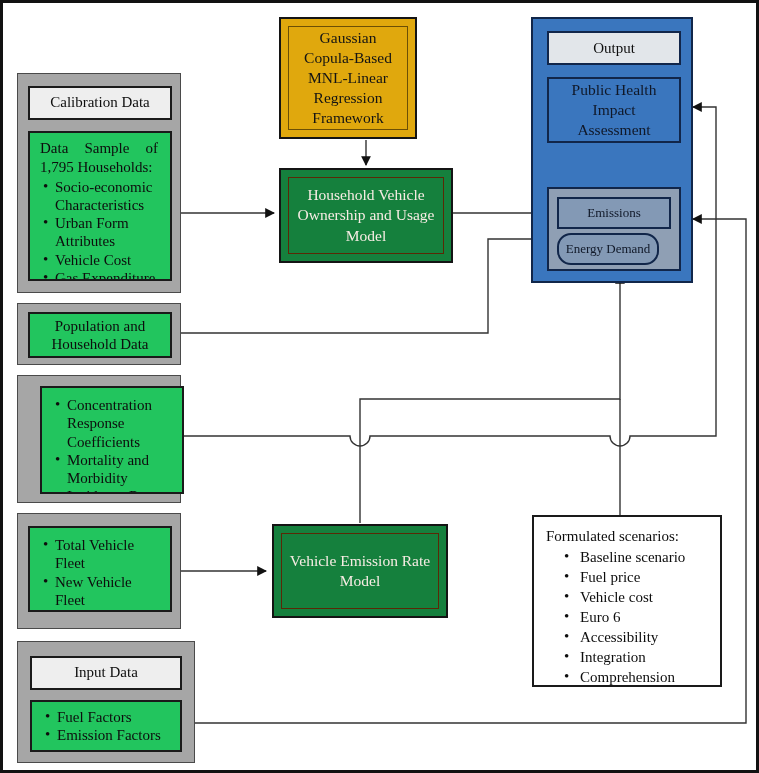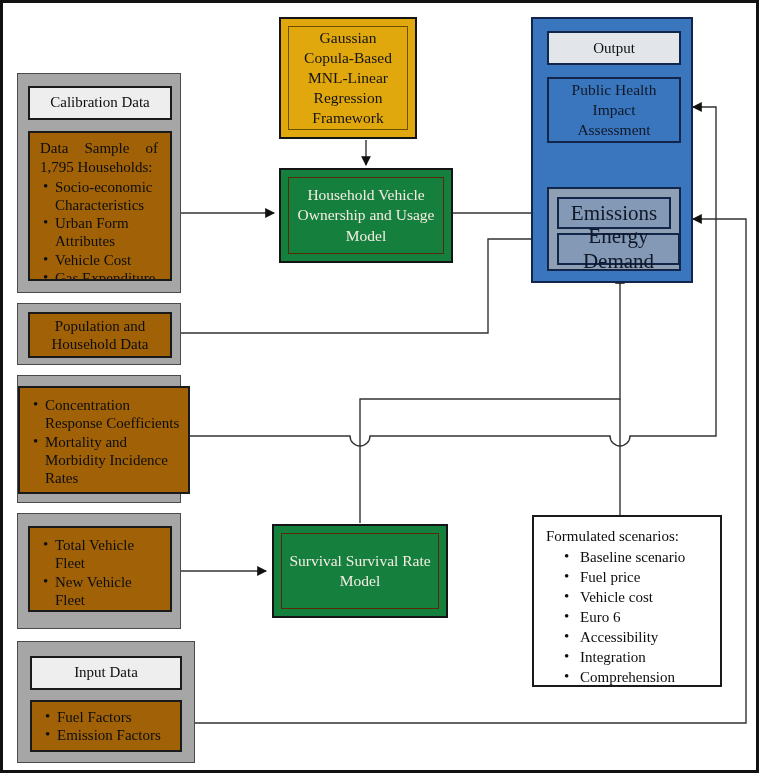--- a/index.html
+++ b/index.html
@@ -47,21 +47,21 @@
     align-items: center;
     justify-content: center;
     text-align: center;
     color: #0d0d0d;
     font-size: 15px;
     line-height: 1.15;
   }
   .gray-box {
     position: absolute;
     box-sizing: border-box;
-    background: #a16207;
+    background: #22c55e;
     border: 2px solid #1a1a1a;
     color: #0d0d0d;
     font-size: 15px;
     line-height: 1.22;
     padding: 6px 8px 6px 8px;
     overflow: hidden;
   }
   .gray-box .lead {
     margin: 0 0 1px 2px;
     text-align: justify;
@@ -175,21 +175,21 @@
   .emis-box {
     position: absolute;
     box-sizing: border-box;
     background: #8399b5;
     border: 2px solid #11264a;
     display: flex;
     align-items: center;
     justify-content: center;
     text-align: center;
     color: #101828;
-    font-size: 21px;
+    font-size: 13px;
   }
 
   
   .scen-box {
     background: #ffffff;
     border: 2px solid #1a1a1a;
     box-sizing: border-box;
     color: #0d0d0d;
     font-size: 15px;
     line-height: 1.33;
@@ -271,21 +271,21 @@
   <div class="node gray-panel" style="left:14px; top:300px; width:164px; height:62px;">
     <div class="gray-box centered" style="left:10px; top:8px; width:144px; height:46px; padding:2px 4px;">
       <div>
         <div>Population and</div>
         <div>Household Data</div>
       </div>
     </div>
   </div>
 
   <div class="node gray-panel" style="left:14px; top:372px; width:164px; height:128px;">
-    <div class="gray-box" style="left:0; top:10px; width:172px; height:108px; padding-top:8px;">
+    <div class="gray-box" style="left:22px; top:10px; width:144px; height:108px; padding-top:8px;">
       <ul>
         <li>Concentration Response Coefficients</li>
         <li>Mortality and Morbidity Incidence Rates</li>
       </ul>
     </div>
   </div>
 
   <div class="node gray-panel" style="left:14px; top:510px; width:164px; height:116px;">
     <div class="gray-box" style="left:10px; top:12px; width:144px; height:86px; padding-top:8px;">
       <ul>
@@ -314,36 +314,36 @@
   </div>
 
   <div class="node orange-outer" style="left:276px; top:165px; width:174px; height:95px;">
     <div class="orange-inner">
       <span>Household Vehicle Ownership and Usage Model</span>
     </div>
   </div>
 
   <div class="node orange-outer" style="left:269px; top:521px; width:176px; height:94px;">
     <div class="orange-inner">
-      <span>Survival Survival Rate Model</span>
+      <span>Vehicle Emission Rate Model</span>
     </div>
   </div>
 
   <div class="node blue-panel" style="left:528px; top:14px; width:162px; height:266px;">
     <div class="output-head" style="left:14px; top:12px; width:134px; height:34px;">
       <span>Output</span>
     </div>
     <div class="blue-box" style="left:14px; top:58px; width:134px; height:66px;">
       <span>Public Health Impact Assessment</span>
     </div>
     <div class="emis-group" style="left:14px; top:168px; width:134px; height:84px;">
       <div class="emis-box" style="left:8px; top:8px; width:114px; height:32px;">
         <span>Emissions</span>
       </div>
-      <div class="emis-box" style="left:8px; top:44px; width:123px; height:32px;">
+      <div class="emis-box" style="left:8px; top:44px; width:102px; height:32px;border-radius:14px;">
         <span>Energy Demand</span>
       </div>
     </div>
   </div>
 
   <div class="node scen-box" style="left:529px; top:512px; width:190px; height:172px;">
     <div class="scen-title">Formulated scenarios:</div>
     <ul>
       <li>Baseline scenario</li>
       <li>Fuel price</li>

